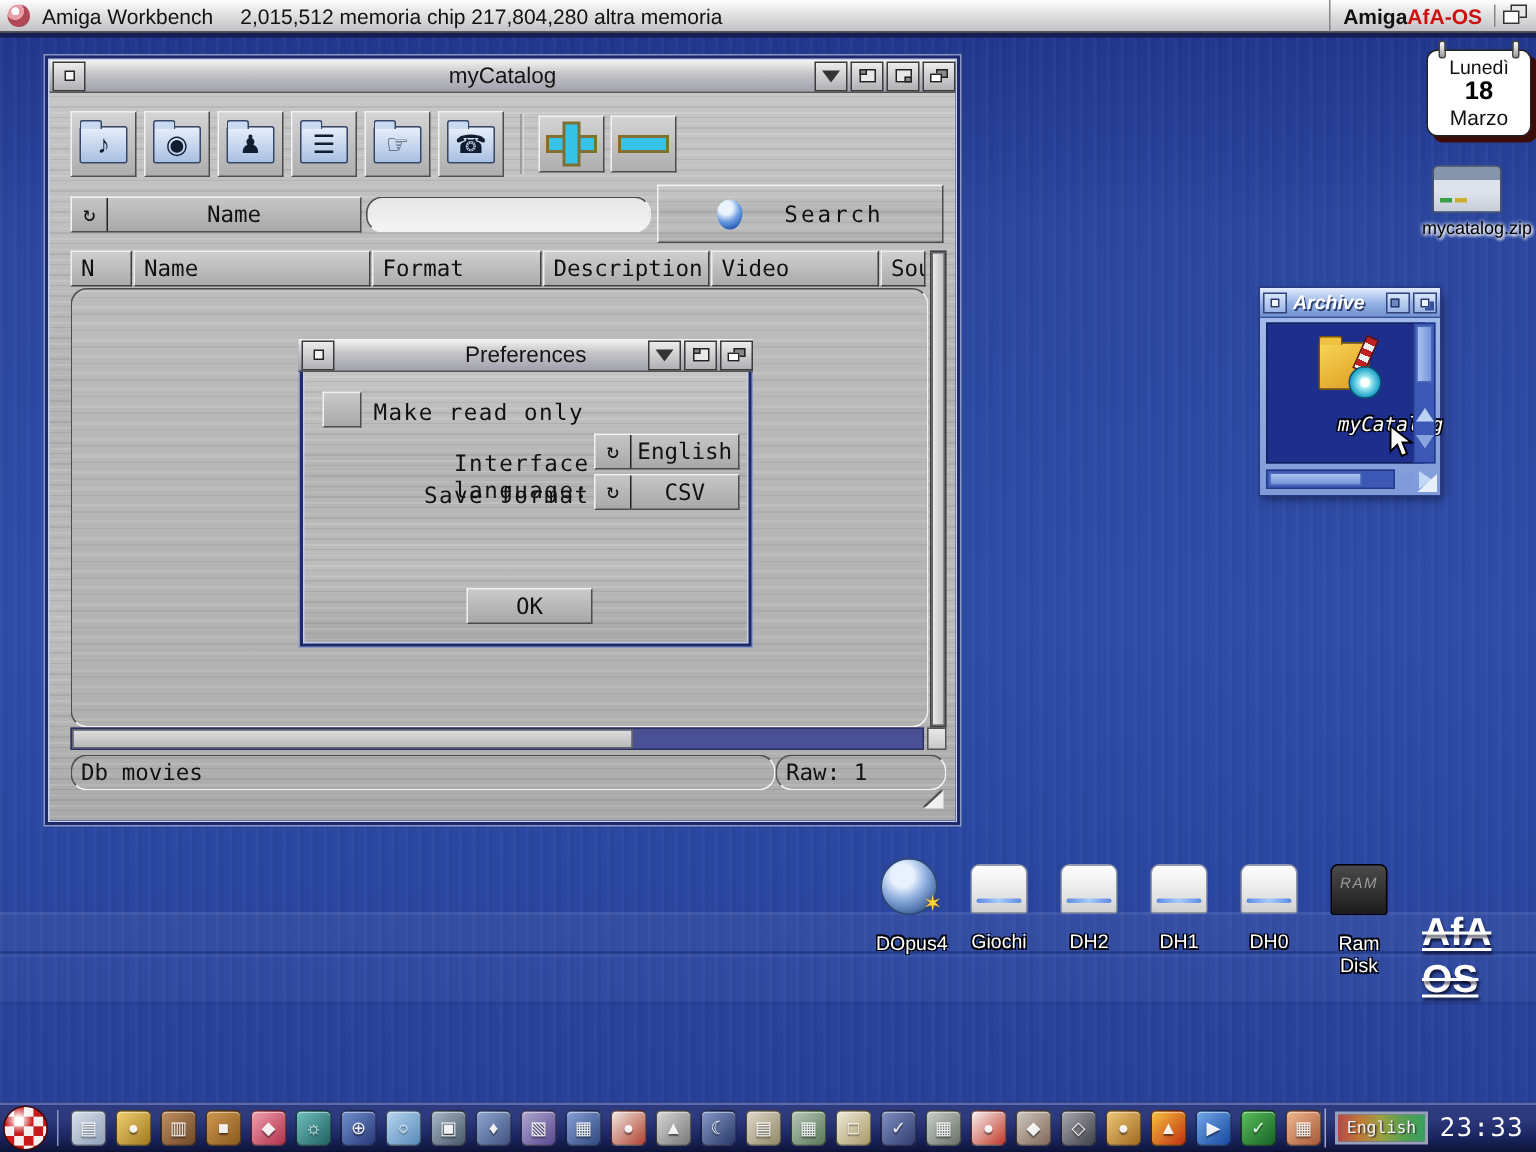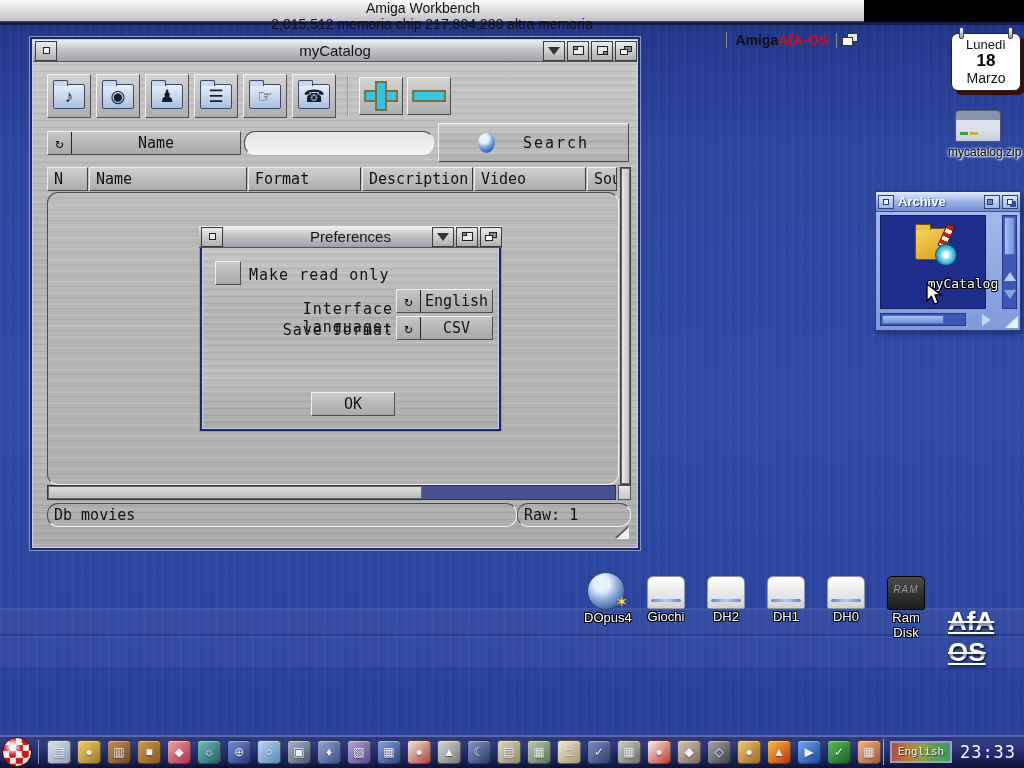--- a/index.html
+++ b/index.html
@@ -1,22 +1,22 @@
 <!DOCTYPE html>
 <html><head>
 <meta charset="utf-8">
 <style>
   * { margin:0; padding:0; box-sizing:border-box; }
   html,body { width:1024px; height:768px; overflow:hidden; background:#000; }
   #screen { position:relative; width:1024px; height:768px; font-family:"Liberation Sans",sans-serif; overflow:hidden; }
 
   
-  #menubar { position:absolute; left:0; top:0; width:864px; height:22px;
+  #menubar { position:absolute; left:0; top:0; width:1024px; height:22px;
     background:linear-gradient(180deg,#fdfdfd,#d9d9d9 60%,#c2c2c6);
-    border-bottom:1px solid #4a4a5a; display:flex; align-items:center; z-index:50;flex-direction:column; }
+    border-bottom:1px solid #4a4a5a; display:flex; align-items:center; z-index:50; }
   #menubar .ball { width:15px; height:15px; border-radius:50%; margin:0 8px 0 5px;
     background:radial-gradient(circle at 35% 30%, #fff 0 18%, #e89ca8 19% 40%, #b04858 41% 70%, #702030 100%); }
   #menubar .mb-text { font-size:14px; color:#111; }
   #menubar .mb-title { font-weight:bold; font-weight:normal; margin-right:18px; }
   #menubar .mb-right { margin-left:auto; display:flex; align-items:center; height:100%;
     border-left:1px solid #888; padding-left:8px; }
   #menubar .brand-black { font-weight:bold; font-size:14px; color:#111; }
   #menubar .brand-red { font-weight:bold; font-size:14px; color:#cc1111; margin-right:8px; }
   #menubar .screen-depth { width:18px; height:15px; position:relative; margin-right:4px;
     border-left:1px solid #888; padding-left:4px; width:24px; }
@@ -137,22 +137,22 @@
   #lbl-readonly { left:42px; top:10px; }
   #lbl-language { left:8px; top:44px; width:178px; text-align:right; }
   #lbl-format   { left:8px; top:65px; width:178px; text-align:right; }
   #cycle-language { position:absolute; left:189px; top:33px; width:97px; }
   #cycle-format   { position:absolute; left:189px; top:60px; width:97px; }
   #ok-btn { position:absolute; left:104px; top:136px; width:84px; height:24px;
     display:flex; align-items:center; justify-content:center; font-size:15px; color:#111;
     background:linear-gradient(180deg,#cacaca,#a8a8a8); cursor:pointer; }
 
   
-  #archive-window { position:absolute; left:876px; top:192px; width:144px; height:138px; z-index:5;
-    background:linear-gradient(180deg,#a8c0ec,#7e9ad8); box-shadow:0 0 0 1px #2a3a80, 2px 3px 6px rgba(0,0,10,0.45); }
+  #archive-window { position:absolute; left:840px; top:192px; width:120px; height:138px; z-index:5;
+    background:linear-gradient(180deg,#a8c0ec,#7e9ad8); box-shadow:0 0 0 1px #2a3a80, 2px 3px 6px rgba(0,0,10,0.45);font-style:italic; }
   #archive-window .atitle { position:relative; height:20px; display:flex; align-items:center;
     background:linear-gradient(180deg,#e2ecfc,#93b0e4 55%,#7492d0); border-bottom:1px solid #35509c; }
   #archive-window .atitle .title { font-size:13px; font-weight:bold; color:#fff; text-shadow:1px 1px 0 #30406e; margin-left:4px; }
   .agadget { width:16px; height:14px; border:1px solid #30457e; background:linear-gradient(180deg,#d8e6fa,#9ab4e4);
     display:flex; align-items:center; justify-content:center; margin-left:2px; }
   .agadget .sq { width:6px; height:6px; border:1px solid #26386e; background:#eef4fc; } 
   #archive-window .acontent { position:absolute; left:4px; top:23px; width:106px; height:94px; background:#1d2e8d;
     border:1px solid #12205e; }
   #archive-window .avscroll { position:absolute; right:3px; top:23px; width:15px; height:94px; background:#3c58b4;
     border:1px solid #213a88; }
@@ -213,21 +213,21 @@
     background:linear-gradient(90deg,#5a8ae0,#a8ccff,#5a8ae0); border-radius:2px; }
   .shelf-item .sphere { position:relative; width:38px; height:38px; margin:-4px auto 0; border-radius:50%;
     background:radial-gradient(circle at 38% 30%, #e8f2ff 0 22%, #8cacdc 48%, #40659e 78%, #223c66 100%);
     border:1px solid #30486e; }
   .shelf-item .sphere::after { content:"✶"; position:absolute; right:-4px; bottom:-2px; color:#ffd838;
     font-size:15px; text-shadow:0 0 2px #805000; }
   .shelf-item .ram { position:relative; width:38px; height:34px; margin:0 auto;
     background:linear-gradient(180deg,#4a4a4a,#1c1c1c); border:1px solid #000; border-radius:5px 5px 2px 2px; }
   .ram-text { position:absolute; left:0; right:0; top:7px; text-align:center; font-size:10px; font-style:italic;
     color:#9a9a9a; letter-spacing:1px; }
-  .shelf-label { margin-top:0; font-size:13px; color:#fff;
+  .shelf-label { margin-top:11px; font-size:13px; color:#fff;
     text-shadow:1px 1px 0 #000, -1px 1px 0 #000, 1px -1px 0 #000, -1px -1px 0 #000;text-align:center; }
   #afa-logo { position:absolute; left:948px; top:606px; font-size:26px; font-weight:bold; color:#fff;
     text-decoration:underline line-through; letter-spacing:0px; z-index:4;
     text-shadow:1px 2px 2px rgba(0,0,20,0.7); }
 
   
   #taskbar { position:absolute; left:0; top:735px; width:1024px; height:33px;
     background:linear-gradient(180deg,#5a6ab0 0 2px, #2d3a7e 2px 30%, #1b2560 70%, #0d1338 100%);
     display:flex; align-items:center; z-index:60; }
   #taskbar .boing { width:30px; height:30px; border-radius:50%; margin-left:2px;

